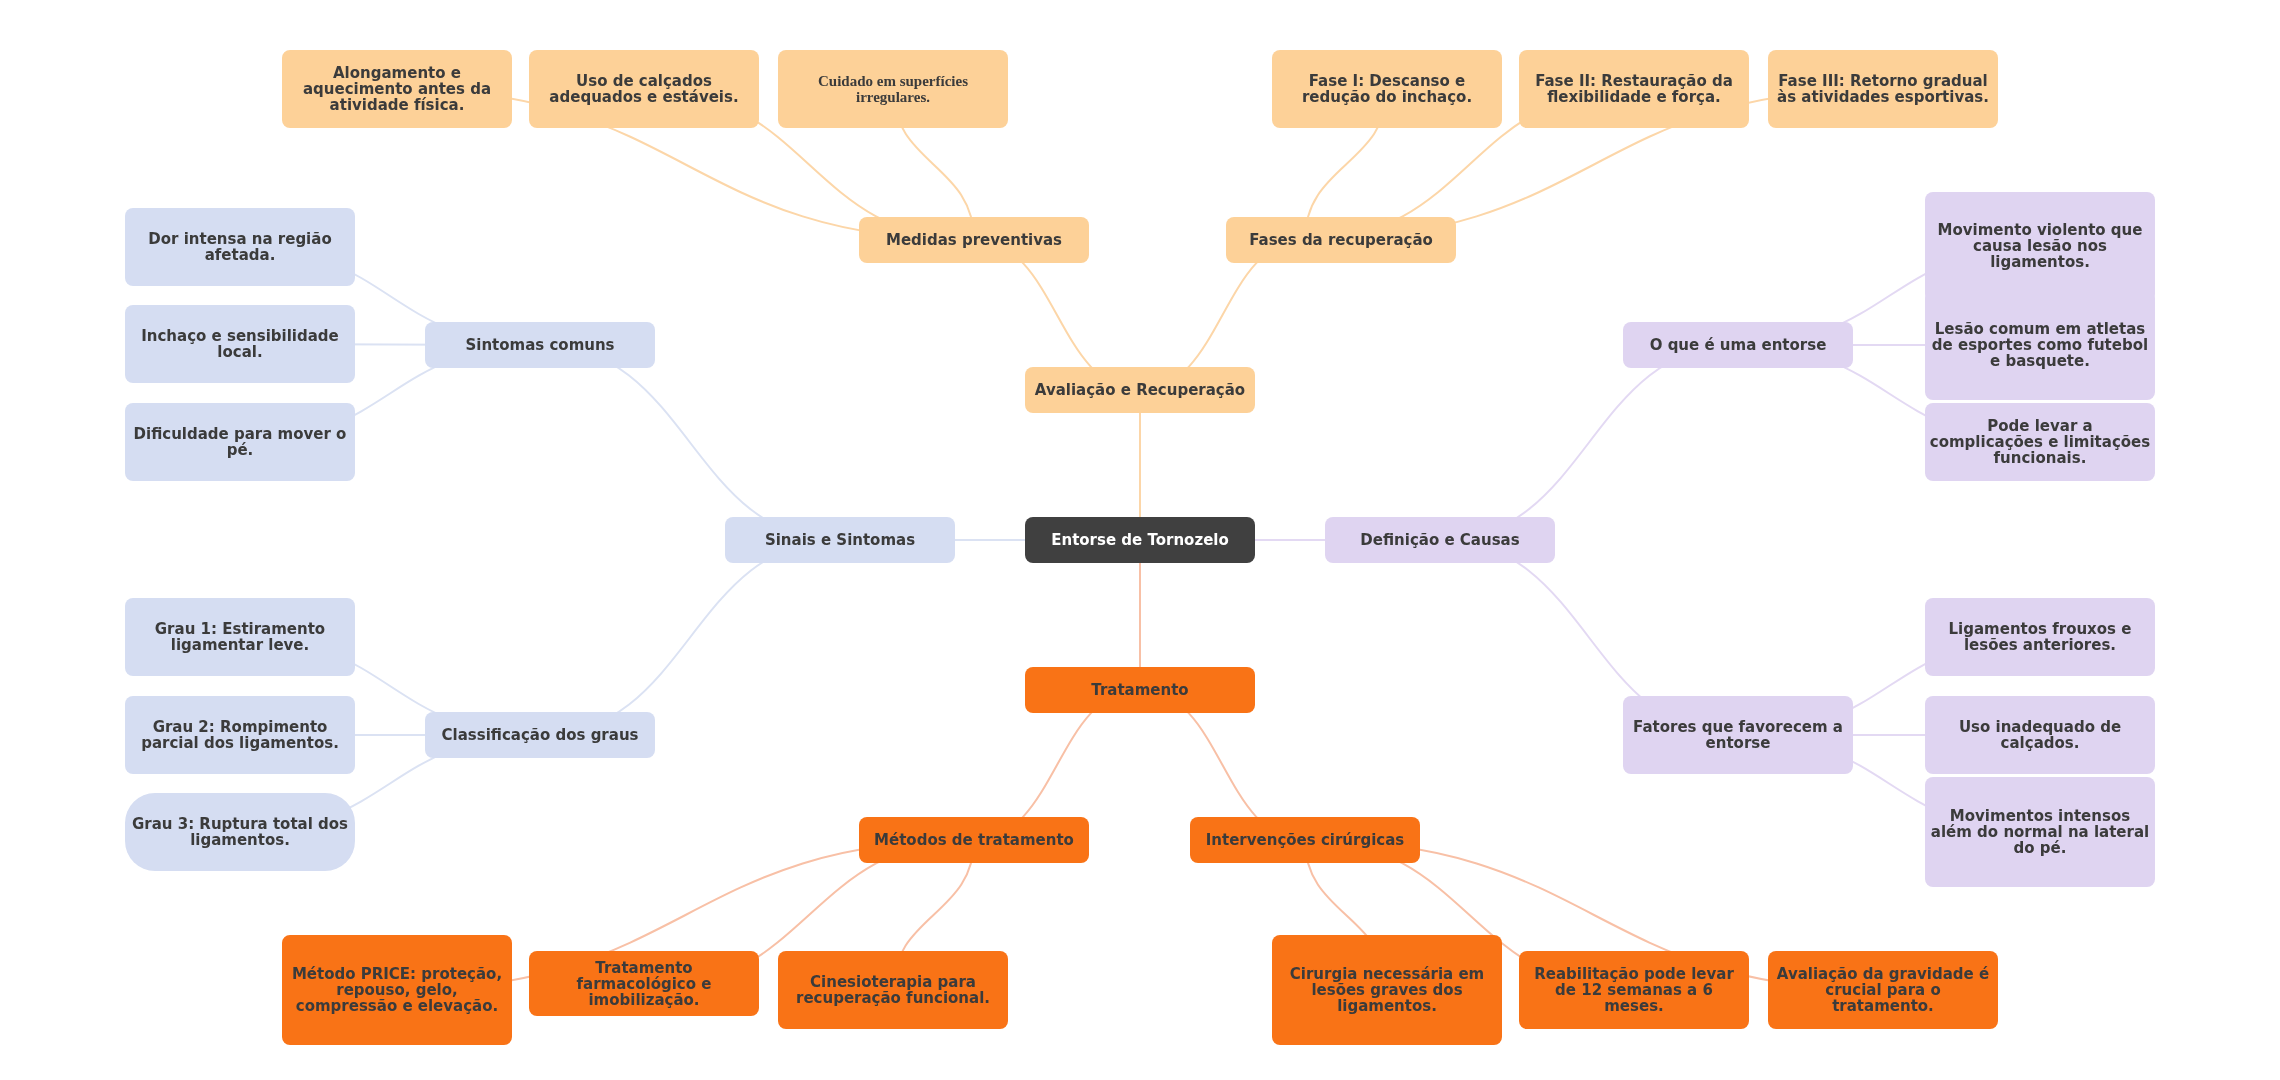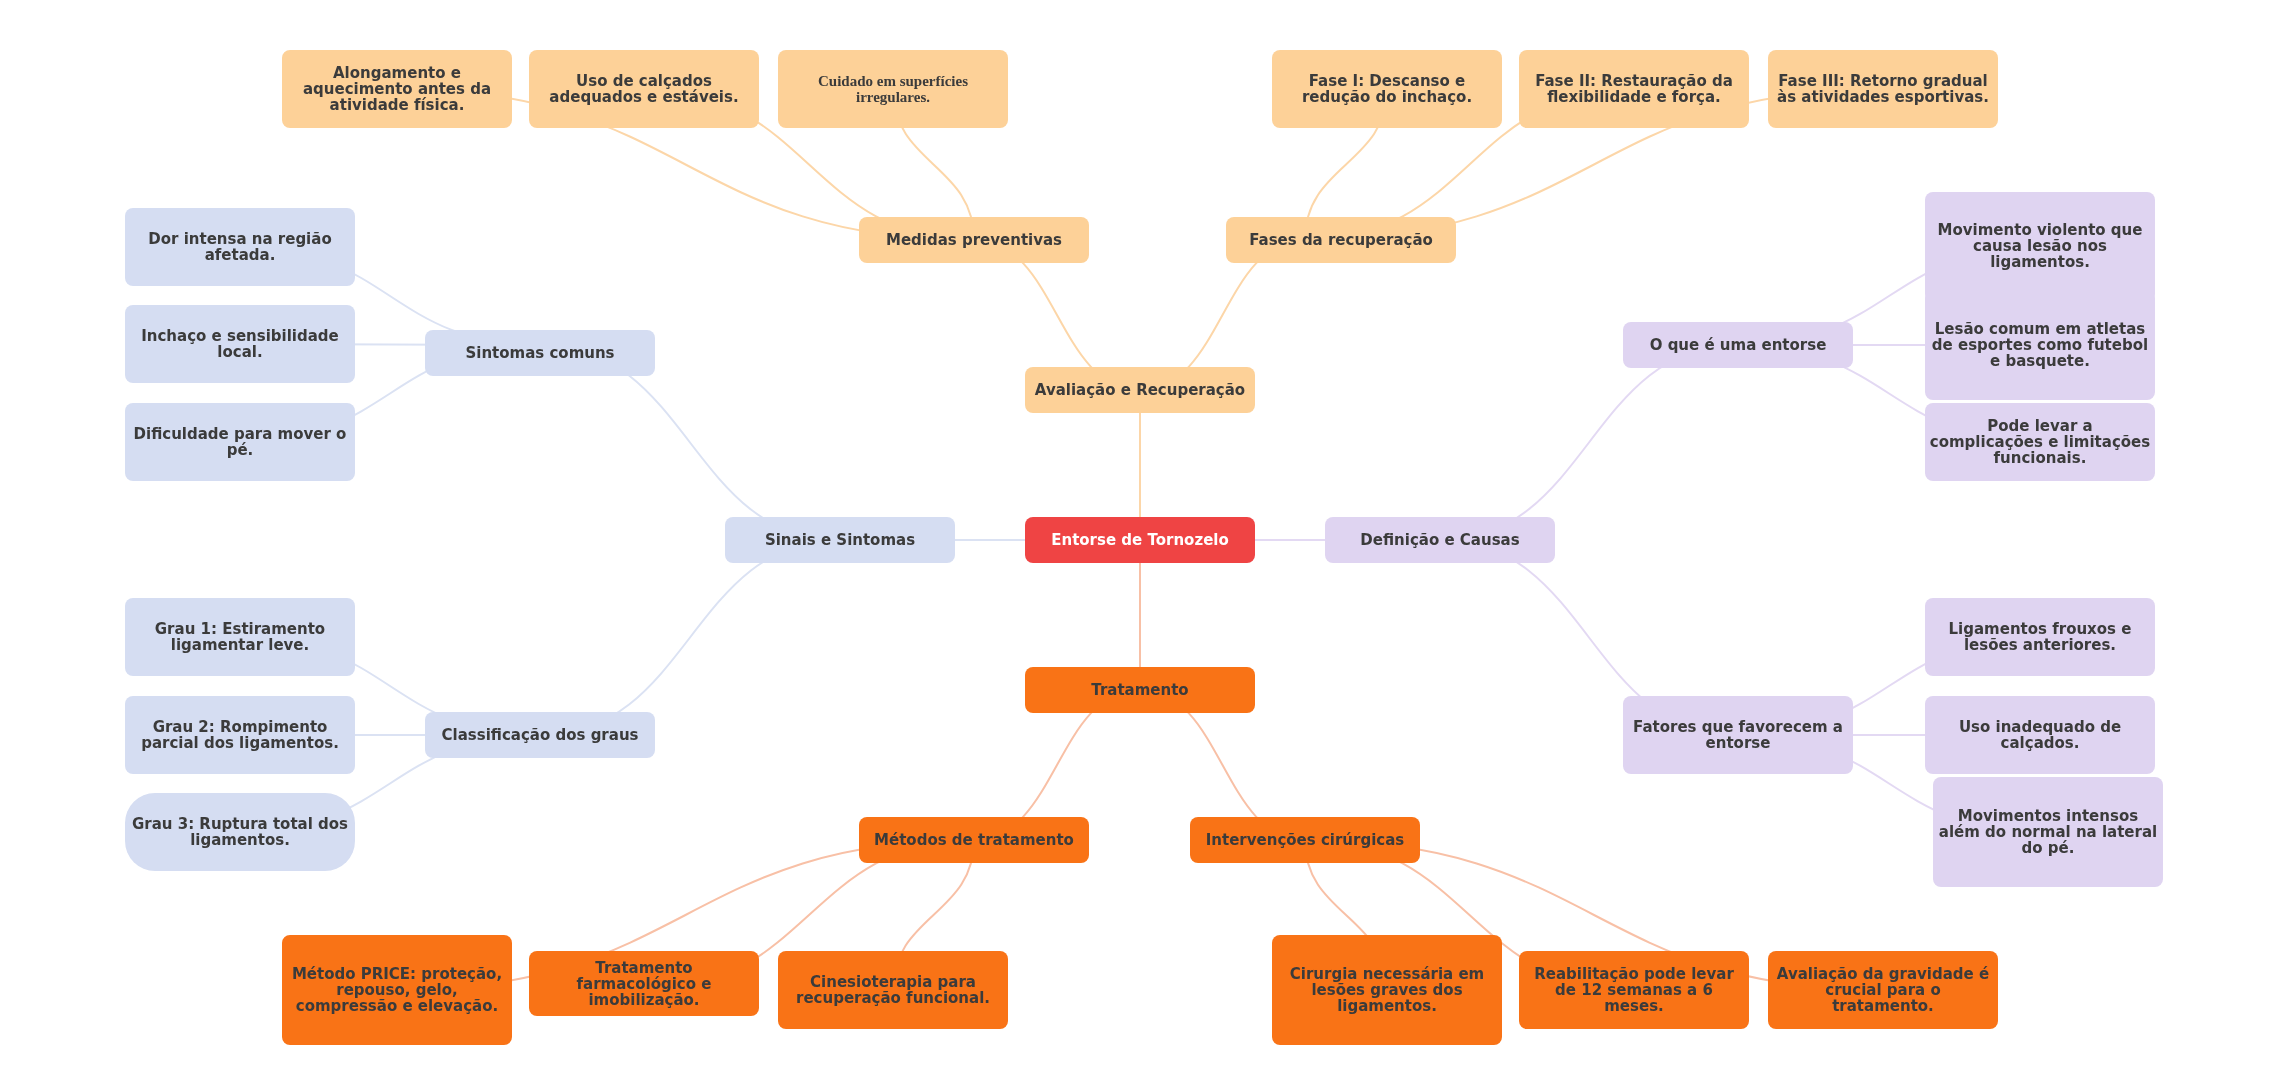--- a/index.html
+++ b/index.html
@@ -3,21 +3,21 @@
 <meta charset="utf-8">
 <style>
   html, body { margin:0; padding:0; background:#ffffff; }
   body { width:2280px; height:1080px; position:relative; overflow:hidden;
          font-family:"DejaVu Sans", sans-serif; }
   #edges { position:absolute; left:0; top:0; width:2280px; height:1080px; }
   .node { position:absolute; box-sizing:border-box; border-radius:8px;
           display:flex; align-items:center; justify-content:center; text-align:center;
           font-weight:bold; font-size:15px; line-height:16px; color:#3b3b3b;
           padding:16px 4px; cursor:pointer; }
-  .node.root { background:#ef4444; color:#ffffff; }
+  .node.root { background:#404040; color:#ffffff; }
   .node.orange { background:#fdd198; }
   .node.salmon { background:#f97316; }
   .node.blue { background:#d5ddf2; }
   .node.lilac { background:#dfd4f1; }
 </style>
 </head>
 <body>
 
 <svg id="edges" xmlns="http://www.w3.org/2000/svg">
     <path d="M1140,540 C1140,465 1140,465 1140,390" fill="none" stroke="#fcd6a8" stroke-width="2"></path>
@@ -69,41 +69,41 @@
 <div class="node orange" id="n-fases" style="left:1226px;top:217px;width:230px;height:46px;">Fases da recuperação</div>
 
 <div class="node orange" id="l-med-0" style="left:282px;top:50px;width:230px;height:78px;">Alongamento e aquecimento antes da atividade física.</div>
 <div class="node orange" id="l-med-1" style="left:529px;top:50px;width:230px;height:78px;">Uso de calçados adequados e estáveis.</div>
 <div class="node orange" id="l-med-2" style="left:778px;top:50px;width:230px;height:78px;font-family:Liberation Serif, serif;">Cuidado em superfícies irregulares.</div>
 
 <div class="node orange" id="l-fas-0" style="left:1272px;top:50px;width:230px;height:78px;">Fase I: Descanso e redução do inchaço.</div>
 <div class="node orange" id="l-fas-1" style="left:1519px;top:50px;width:230px;height:78px;">Fase II: Restauração da flexibilidade e força.</div>
 <div class="node orange" id="l-fas-2" style="left:1768px;top:50px;width:230px;height:78px;">Fase III: Retorno gradual às atividades esportivas.</div>
 
-<div class="node blue" id="n-sint" style="left:425px;top:322px;width:230px;height:46px;margin-top:8px;">Sintomas comuns</div>
+<div class="node blue" id="n-sint" style="left:425px;top:322px;width:230px;height:46px;">Sintomas comuns</div>
 <div class="node blue" id="n-graus" style="left:425px;top:712px;width:230px;height:46px;">Classificação dos graus</div>
 
 <div class="node blue" id="l-sin-0" style="left:125px;top:208px;width:230px;height:78px;">Dor intensa na região afetada.</div>
 <div class="node blue" id="l-sin-1" style="left:125px;top:305px;width:230px;height:78px;">Inchaço e sensibilidade local.</div>
 <div class="node blue" id="l-sin-2" style="left:125px;top:403px;width:230px;height:78px;">Dificuldade para mover o pé.</div>
 
 <div class="node blue" id="l-gra-0" style="left:125px;top:598px;width:230px;height:78px;">Grau 1: Estiramento ligamentar leve.</div>
 <div class="node blue" id="l-gra-1" style="left:125px;top:696px;width:230px;height:78px;">Grau 2: Rompimento parcial dos ligamentos.</div>
 <div class="node blue" id="l-gra-2" style="left:125px;top:793px;width:230px;height:78px;border-radius:30px;">Grau 3: Ruptura total dos ligamentos.</div>
 
 <div class="node lilac" id="n-oque" style="left:1623px;top:322px;width:230px;height:46px;">O que é uma entorse</div>
 <div class="node lilac" id="n-fat" style="left:1623px;top:696px;width:230px;height:78px;">Fatores que favorecem a entorse</div>
 
 <div class="node lilac" id="l-oq-0" style="left:1925px;top:192px;width:230px;height:110px;align-items:flex-start;padding-top:30px;">Movimento violento que causa lesão nos ligamentos.</div>
 <div class="node lilac" id="l-oq-1" style="left:1925px;top:290px;width:230px;height:110px;">Lesão comum em atletas de esportes como futebol e basquete.</div>
 <div class="node lilac" id="l-oq-2" style="left:1925px;top:403px;width:230px;height:78px;">Pode levar a complicações e limitações funcionais.</div>
 
 <div class="node lilac" id="l-fa-0" style="left:1925px;top:598px;width:230px;height:78px;">Ligamentos frouxos e lesões anteriores.</div>
 <div class="node lilac" id="l-fa-1" style="left:1925px;top:696px;width:230px;height:78px;">Uso inadequado de calçados.</div>
-<div class="node lilac" id="l-fa-2" style="left:1925px;top:777px;width:230px;height:110px;margin-left:8px;">Movimentos intensos além do normal na lateral do pé.</div>
+<div class="node lilac" id="l-fa-2" style="left:1925px;top:777px;width:230px;height:110px;">Movimentos intensos além do normal na lateral do pé.</div>
 
 <div class="node salmon" id="n-met" style="left:859px;top:817px;width:230px;height:46px;">Métodos de tratamento</div>
 <div class="node salmon" id="n-cir" style="left:1190px;top:817px;width:230px;height:46px;">Intervenções cirúrgicas</div>
 
 <div class="node salmon" id="l-met-0" style="left:282px;top:935px;width:230px;height:110px;">Método PRICE: proteção, repouso, gelo, compressão e elevação.</div>
 <div class="node salmon" id="l-met-1" style="left:529px;top:951px;width:230px;height:65px;">Tratamento farmacológico e imobilização.</div>
 <div class="node salmon" id="l-met-2" style="left:778px;top:951px;width:230px;height:78px;">Cinesioterapia para recuperação funcional.</div>
 
 <div class="node salmon" id="l-cir-0" style="left:1272px;top:935px;width:230px;height:110px;">Cirurgia necessária em lesões graves dos ligamentos.</div>
 <div class="node salmon" id="l-cir-1" style="left:1519px;top:951px;width:230px;height:78px;">Reabilitação pode levar de 12 semanas a 6 meses.</div>

